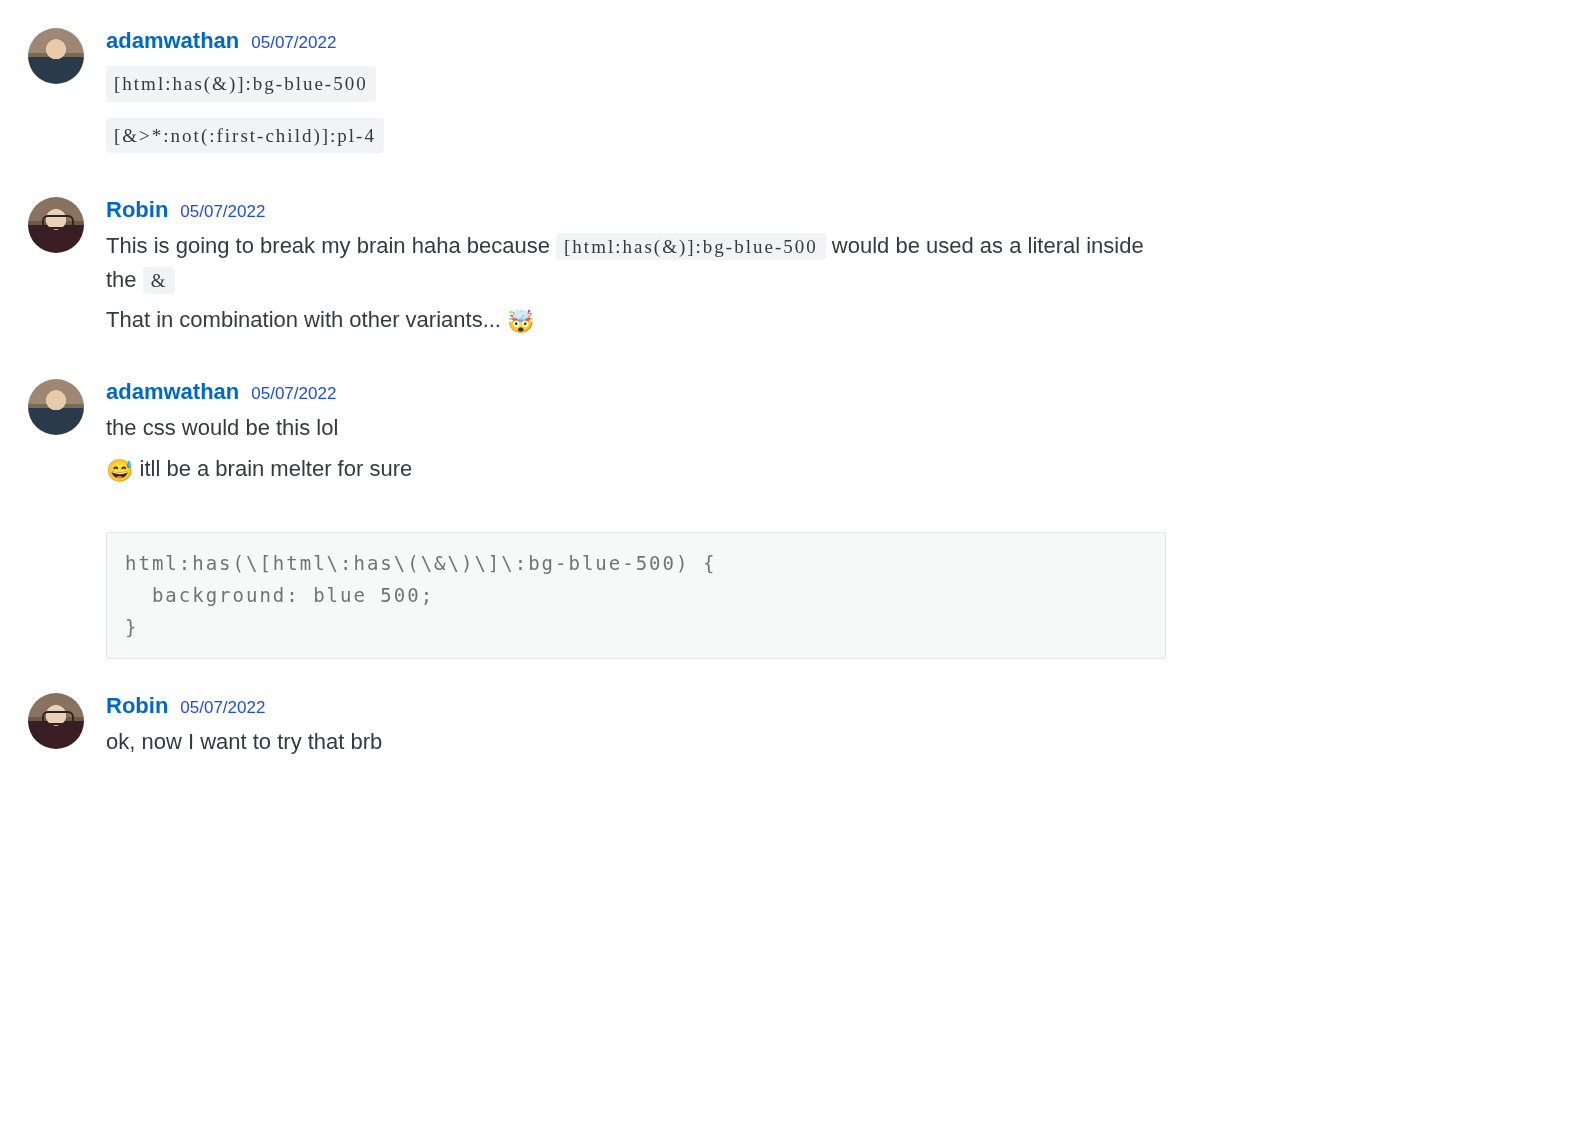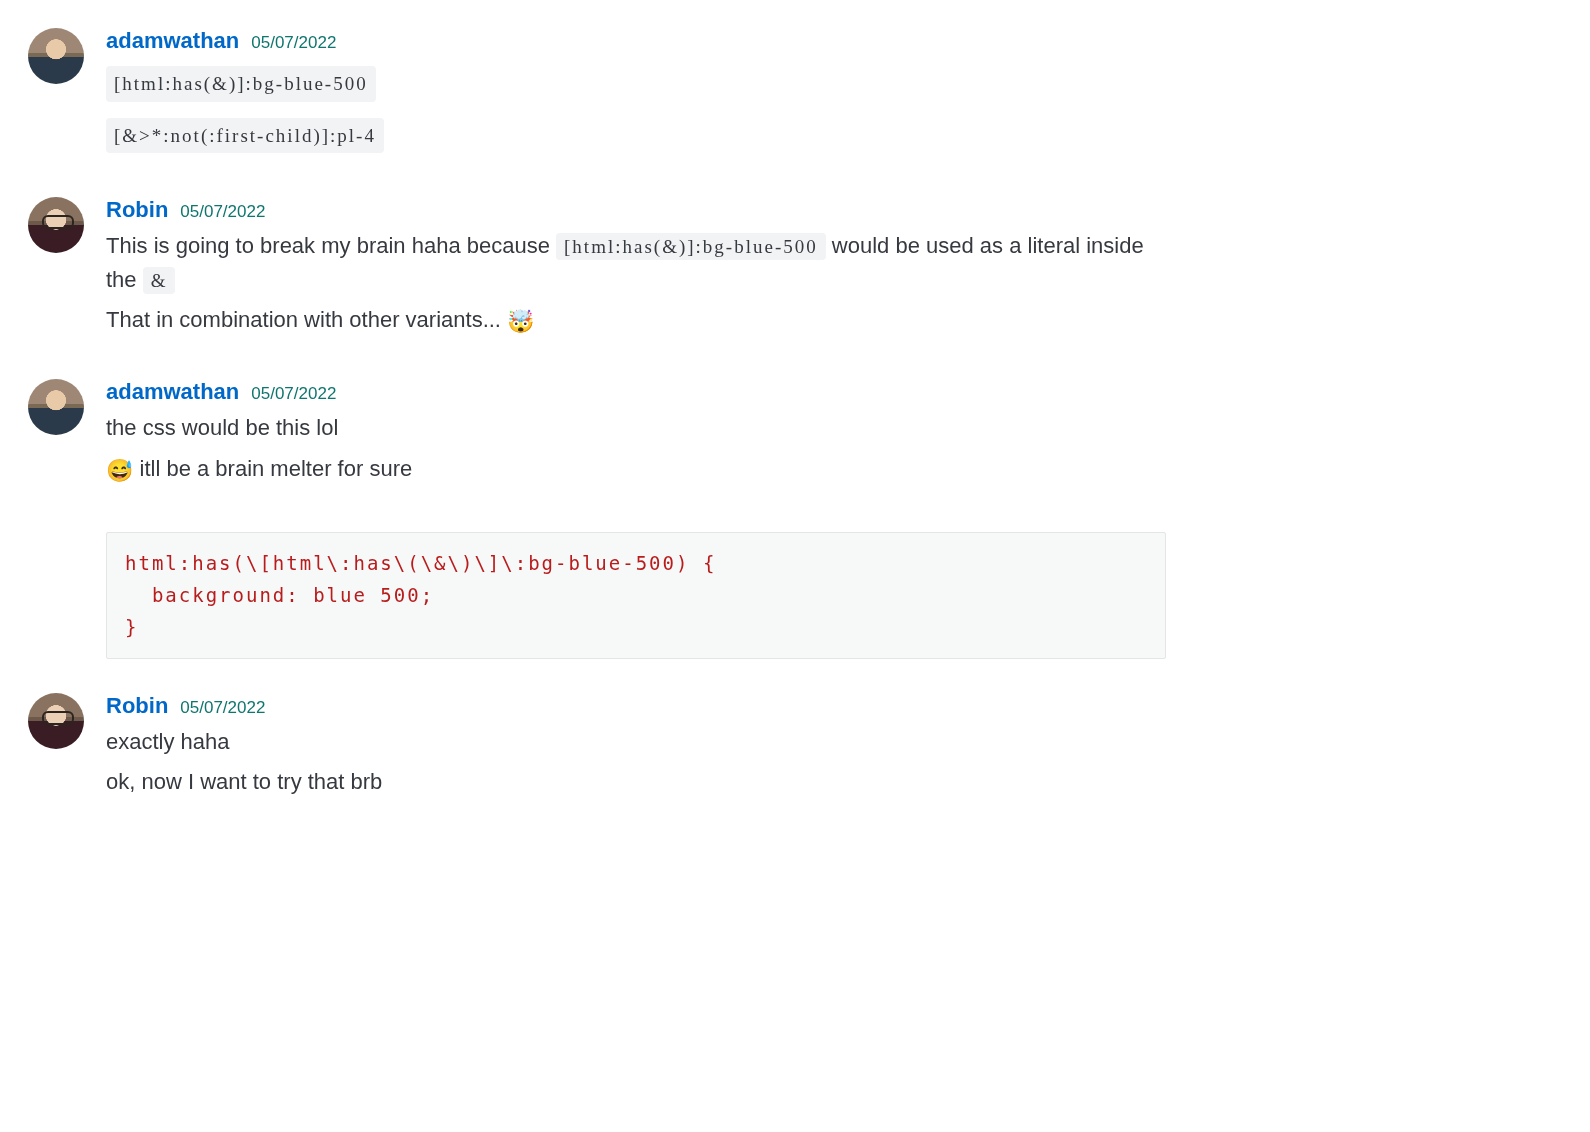--- a/index.html
+++ b/index.html
@@ -56,21 +56,21 @@
     gap: 12px;
     margin-bottom: 2px;
   }
   .username {
     color: #0068c9;
     font-weight: 600;
     font-size: 22px;
     cursor: pointer;
   }
   .timestamp {
-    color: #0f766e;
+    color: #1d4ed8;
     font-size: 17px;
   }
   .line {
     margin-bottom: 6px;
     color: #36393f;
   }
   .inline-code {
     font-family: Liberation Serif, serif;
     background: #f2f3f4;
     padding: 3px 8px;
@@ -85,21 +85,21 @@
     margin: 6px 0 10px 0;
   }
   .code-block {
     font-family: ui-monospace, "SF Mono", Menlo, Consolas, monospace;
     background: #f7f8f8;
     border: 1px solid #e3e5e8;
     border-radius: 2px;
     padding: 14px 18px;
     font-size: 19px;
     letter-spacing: 2px;
-    color: #b91c1c;
+    color: #737373;
     white-space: pre;
     margin-top: 44px;
     line-height: 1.7;
     width: 100%;
   }
   .emoji {
     font-size: 22px;
     vertical-align: -2px;
   }
 </style>
@@ -143,17 +143,16 @@
 }</pre>
       </div>
     </div>
     <div class="message">
       <div class="avatar robin"></div>
       <div class="content">
         <div class="header">
           <span class="username">Robin</span>
           <span class="timestamp">05/07/2022</span>
         </div>
-        <div class="line">exactly haha</div>
         <div class="line">ok, now I want to try that brb</div>
       </div>
     </div>
   </div>
 
 </body></html>

